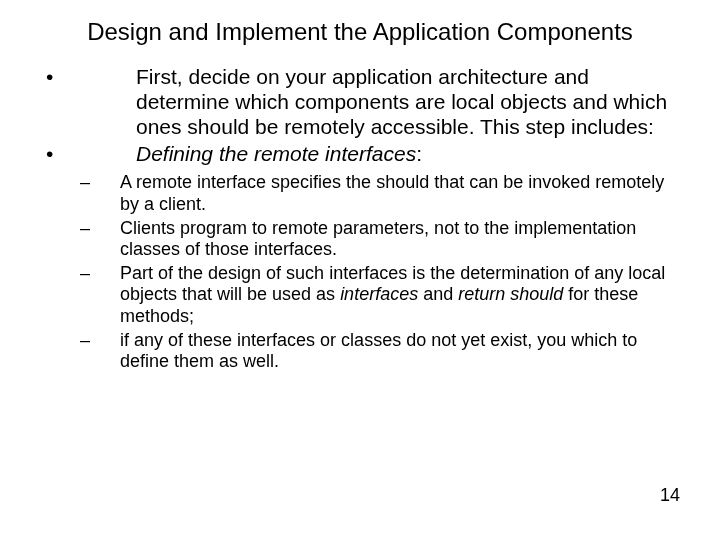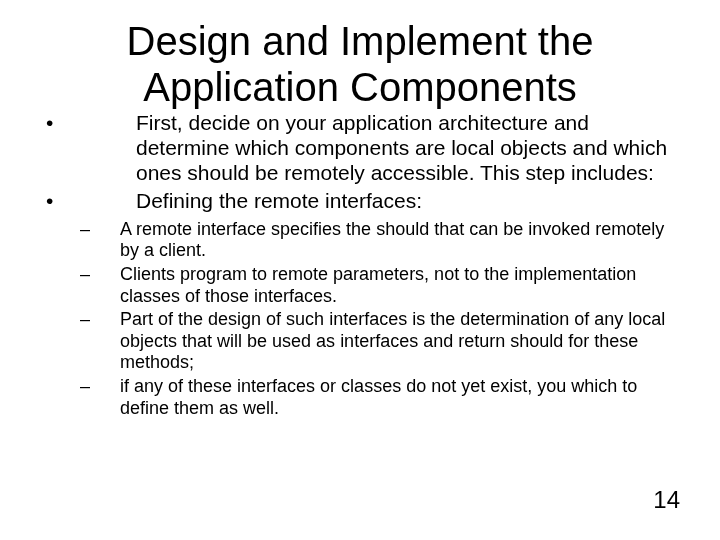--- a/index.html
+++ b/index.html
@@ -7,23 +7,24 @@
       width: 720px;
       height: 540px;
       background: #fff;
       font-family: Arial, Helvetica, sans-serif;
       color: #000;
       position: relative;
       padding: 18px 40px 0 40px;
     }
     .title {
       text-align: center;
-      font-size: 40px;
+      font-size: 24px;
       font-weight: 400;
       line-height: 1.15;
+      margin-bottom: 18px;
     }
     .bullets {
       margin-left: 0;
     }
     .b1 {
       display: flex;
       font-size: 21px;
       line-height: 1.2;
       margin-bottom: 2px;
     }
@@ -48,26 +49,26 @@
     }
     .b2 .dash {
       width: 52px;
       flex-shrink: 0;
       padding-left: 40px;
     }
     .b2 .txt {
       flex: 1;
       padding-left: 28px;
     }
-    .italic { }
+    .italic { font-style: italic; }
     .pagenum {
       position: absolute;
-      bottom: 26px;
+      bottom: 34px;
       right: 40px;
-      font-size: 24px;
+      font-size: 18px;
       text-align: right;
     }
   </style>
 </head>
 <body>
 
 <h1 class="title">Design and Implement the Application Components</h1>
 
 <div class="bullets" id="bullets">
     <div class="b1">

